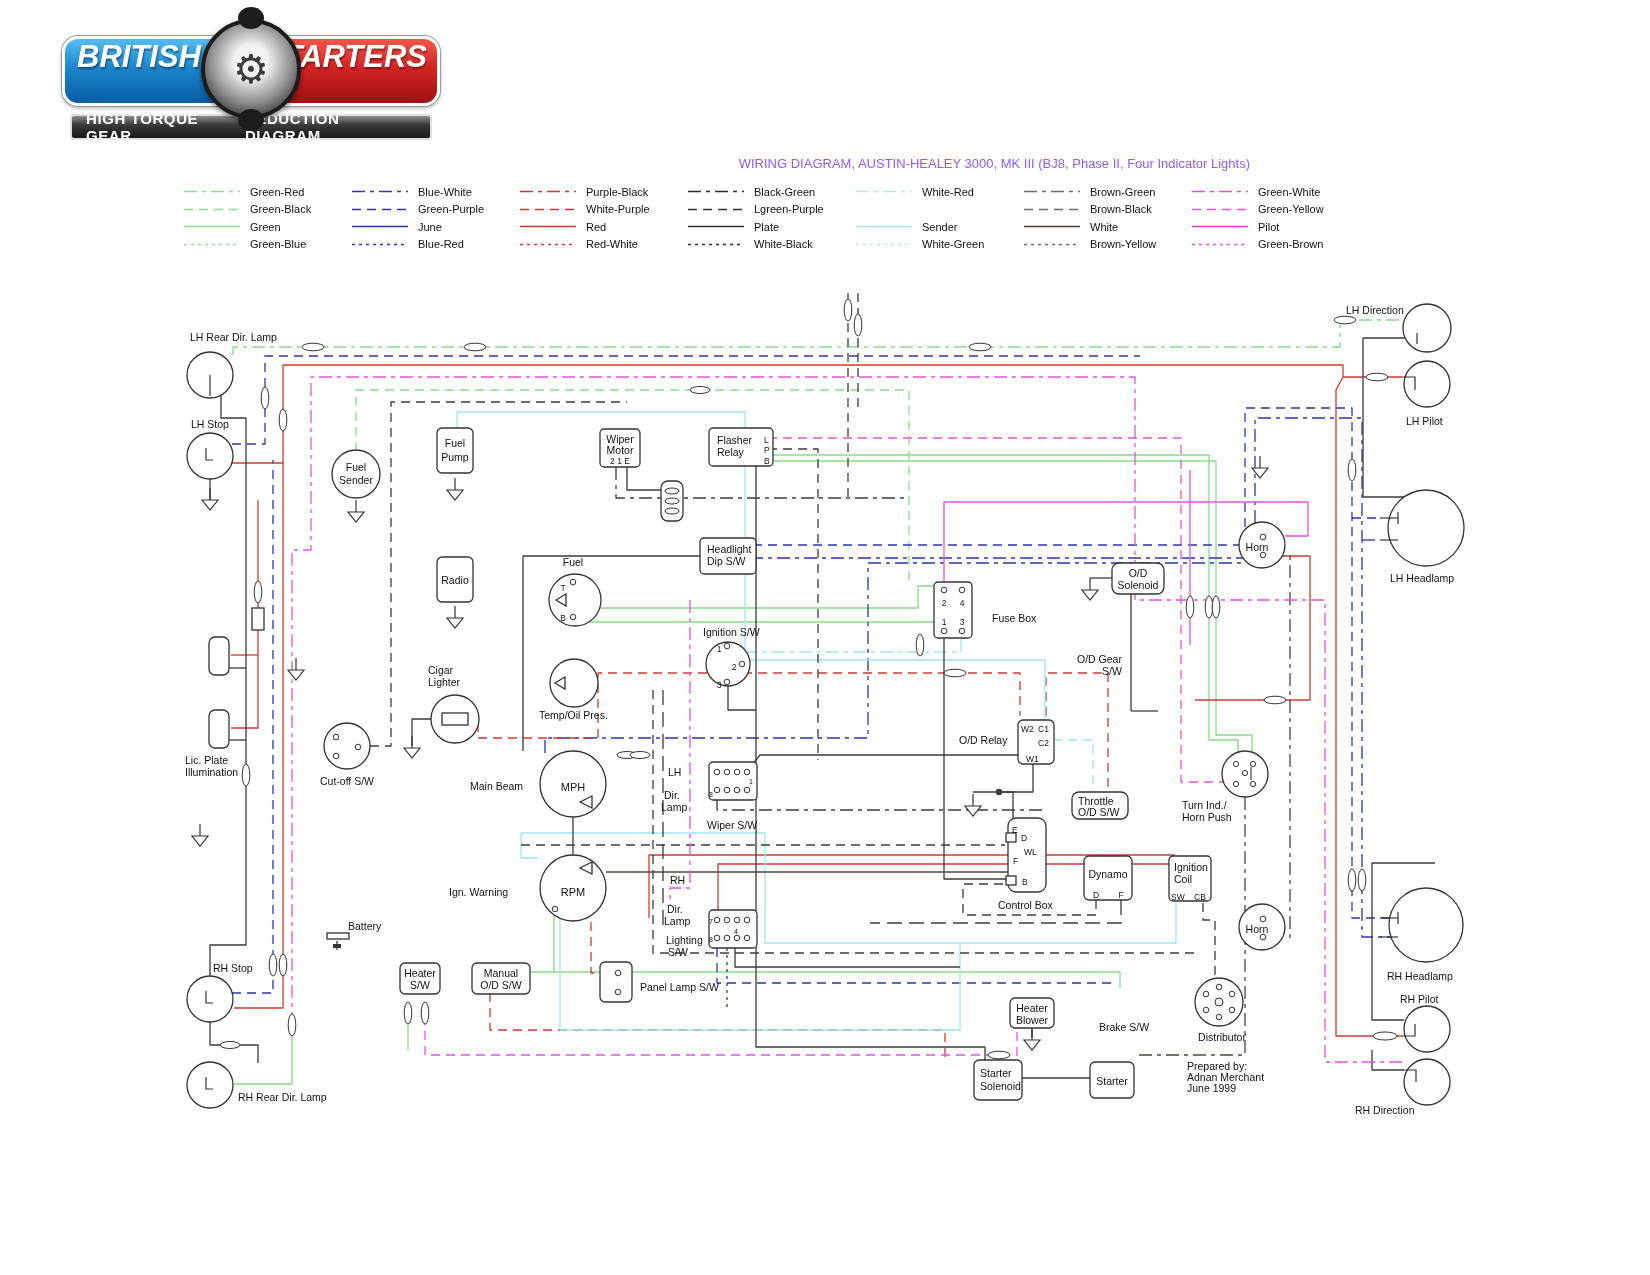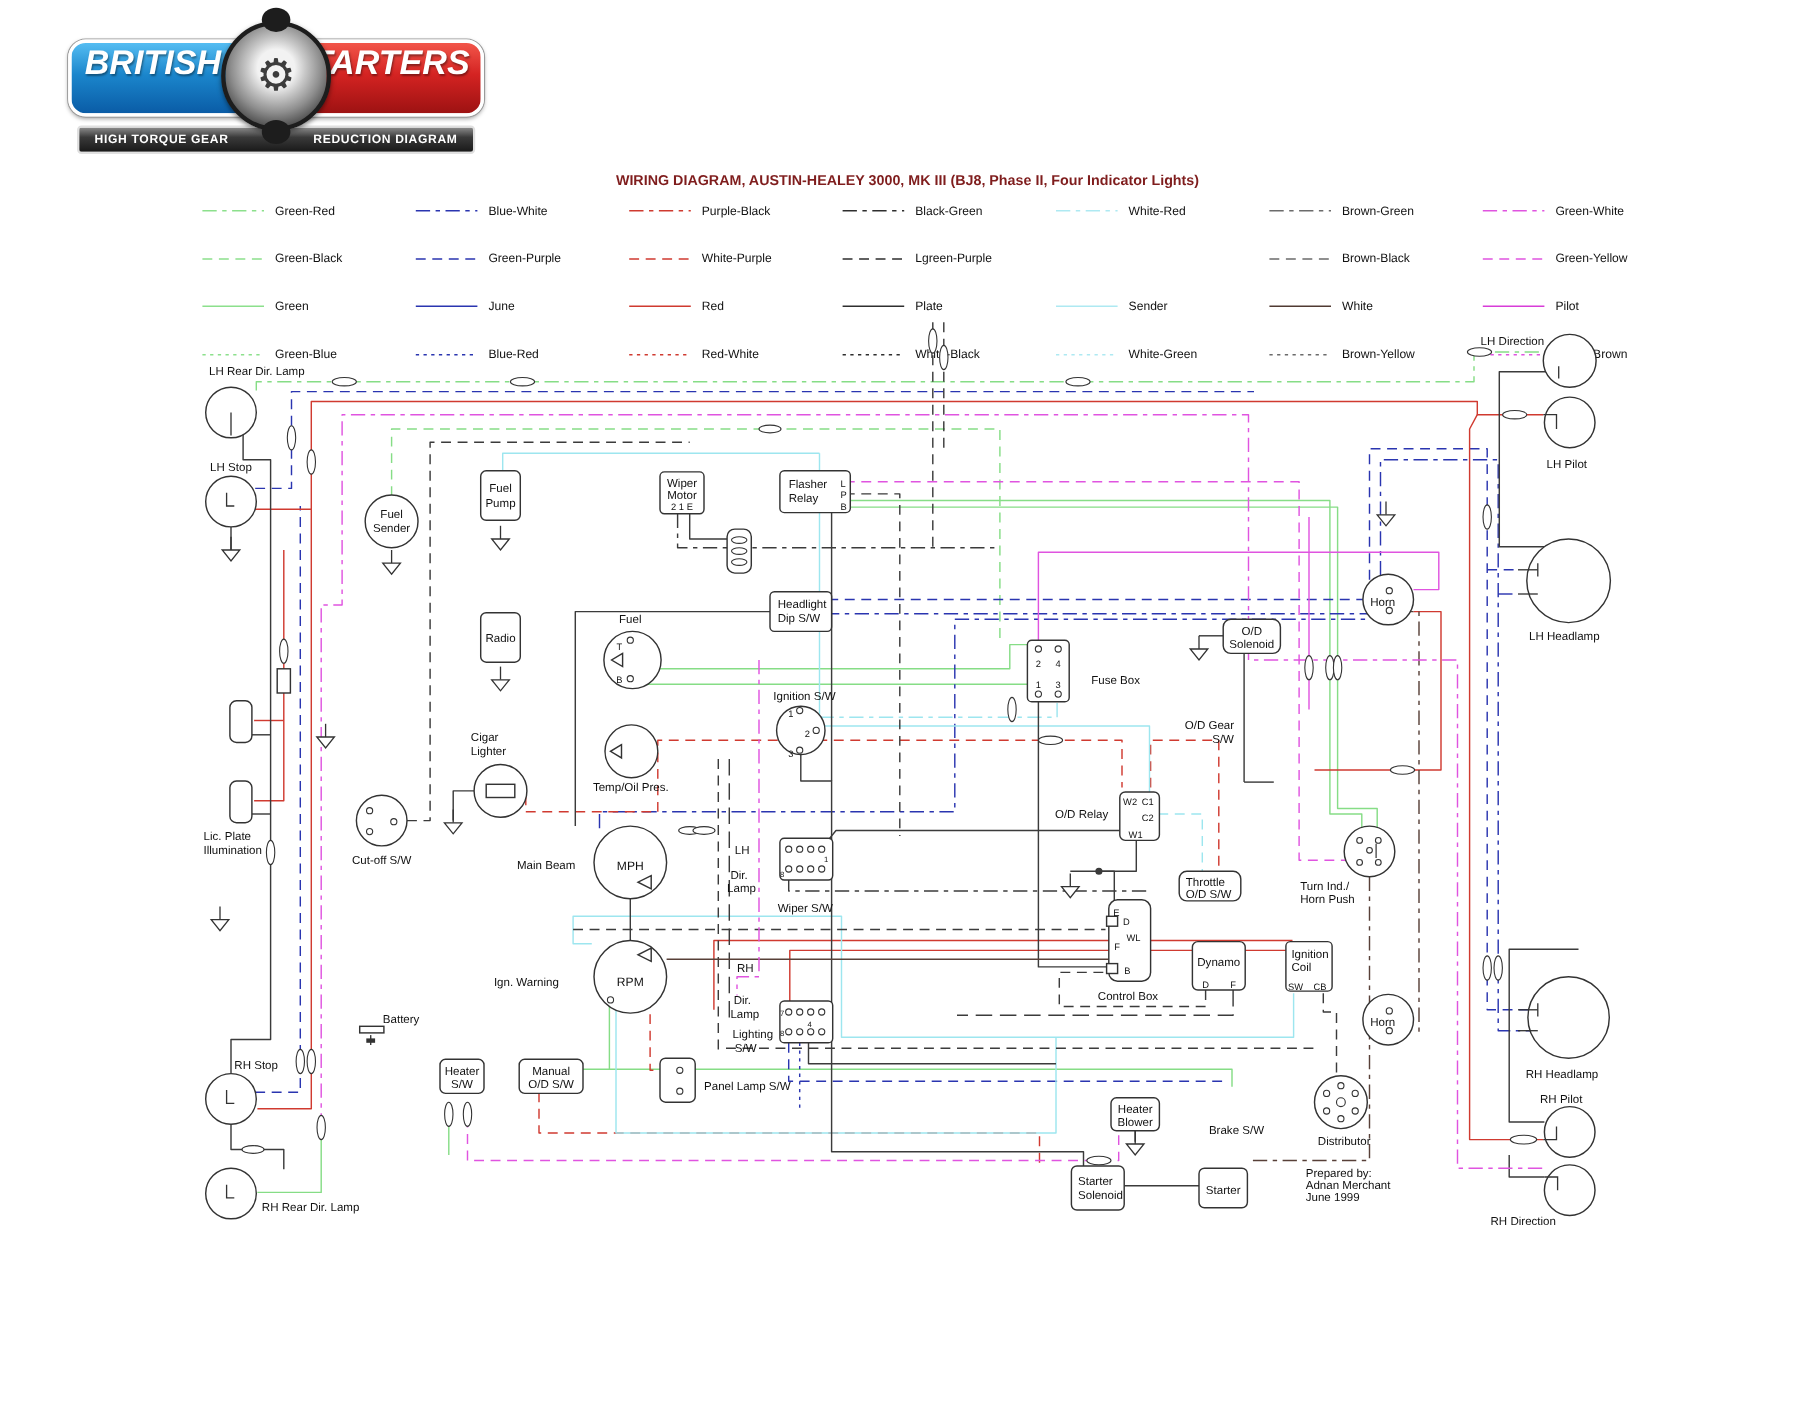--- a/index.html
+++ b/index.html
@@ -18,28 +18,28 @@
     border-radius:50%;background:radial-gradient(circle at 50% 42%,#f2f2f2 0 24%,#c7c7c7 38%,#8e8e8e 58%,#444 80%,#222 100%);
     border:4px solid #1d1d1d;display:flex;align-items:center;justify-content:center;z-index:3;
     box-shadow:0 2px 5px rgba(0,0,0,.5);}
   .logo-gear:before,.logo-gear:after{content:"";position:absolute;left:50%;transform:translateX(-50%);
     width:26px;height:22px;background:#1d1d1d;border-radius:50%;}
   .logo-gear:before{top:-16px;} .logo-gear:after{bottom:-16px;}
   .gear-glyph{font-size:40px;color:#3c3c3c;line-height:1;font-style:normal;}
   .logo-sub{position:relative;margin:4px auto 0;width:330px;height:20px;border-radius:4px;
     background:linear-gradient(#8b8b8b,#3a3a3a 40%,#191919);border:2px solid #e0e0e0;
     display:flex;justify-content:space-between;align-items:center;padding:1px 14px;z-index:1;
-    color:#fff;font-weight:700;font-size:11px;letter-spacing:.6px;}
+    color:#fff;font-weight:700;font-size:15px;letter-spacing:.6px;}
   
-  .title{position:absolute;left:400px;top:156px;width:850px;text-align:center;
-    font-size:13px;color:#7f1d1d;font-weight:bold;}
+  .title{position:absolute;left:400px;top:156px;width:850px;text-align:right;
+    font-size:13px;color:#8b5cf6;}
   
   .legend{position:absolute;left:183px;top:183px;display:grid;
     grid-template-rows:repeat(4,17.5px);grid-auto-flow:column;grid-auto-columns:168px;
-    align-items:center;gap:26px;}
+    align-items:center;}
   .li{display:flex;align-items:center;gap:9px;}
   .ll{font-size:11px;color:#111;white-space:nowrap;}
   
   svg text{font-family:"Liberation Sans",sans-serif;fill:#111;}
   .t10{font-size:10.5px;} .t11{font-size:11px;} .t8{font-size:8.5px;} .t7{font-size:7px;}
   .tc{text-anchor:middle;}
   .w{fill:none;stroke-width:1.3;stroke-linejoin:round;}
   .dd{stroke-dasharray:13 5 4 5;} .da{stroke-dasharray:9 6;} .do{stroke-dasharray:3 4;}
   .ld{stroke-dasharray:15 7;}
   .comp{fill:#fff;stroke:#333;stroke-width:1.3;}

